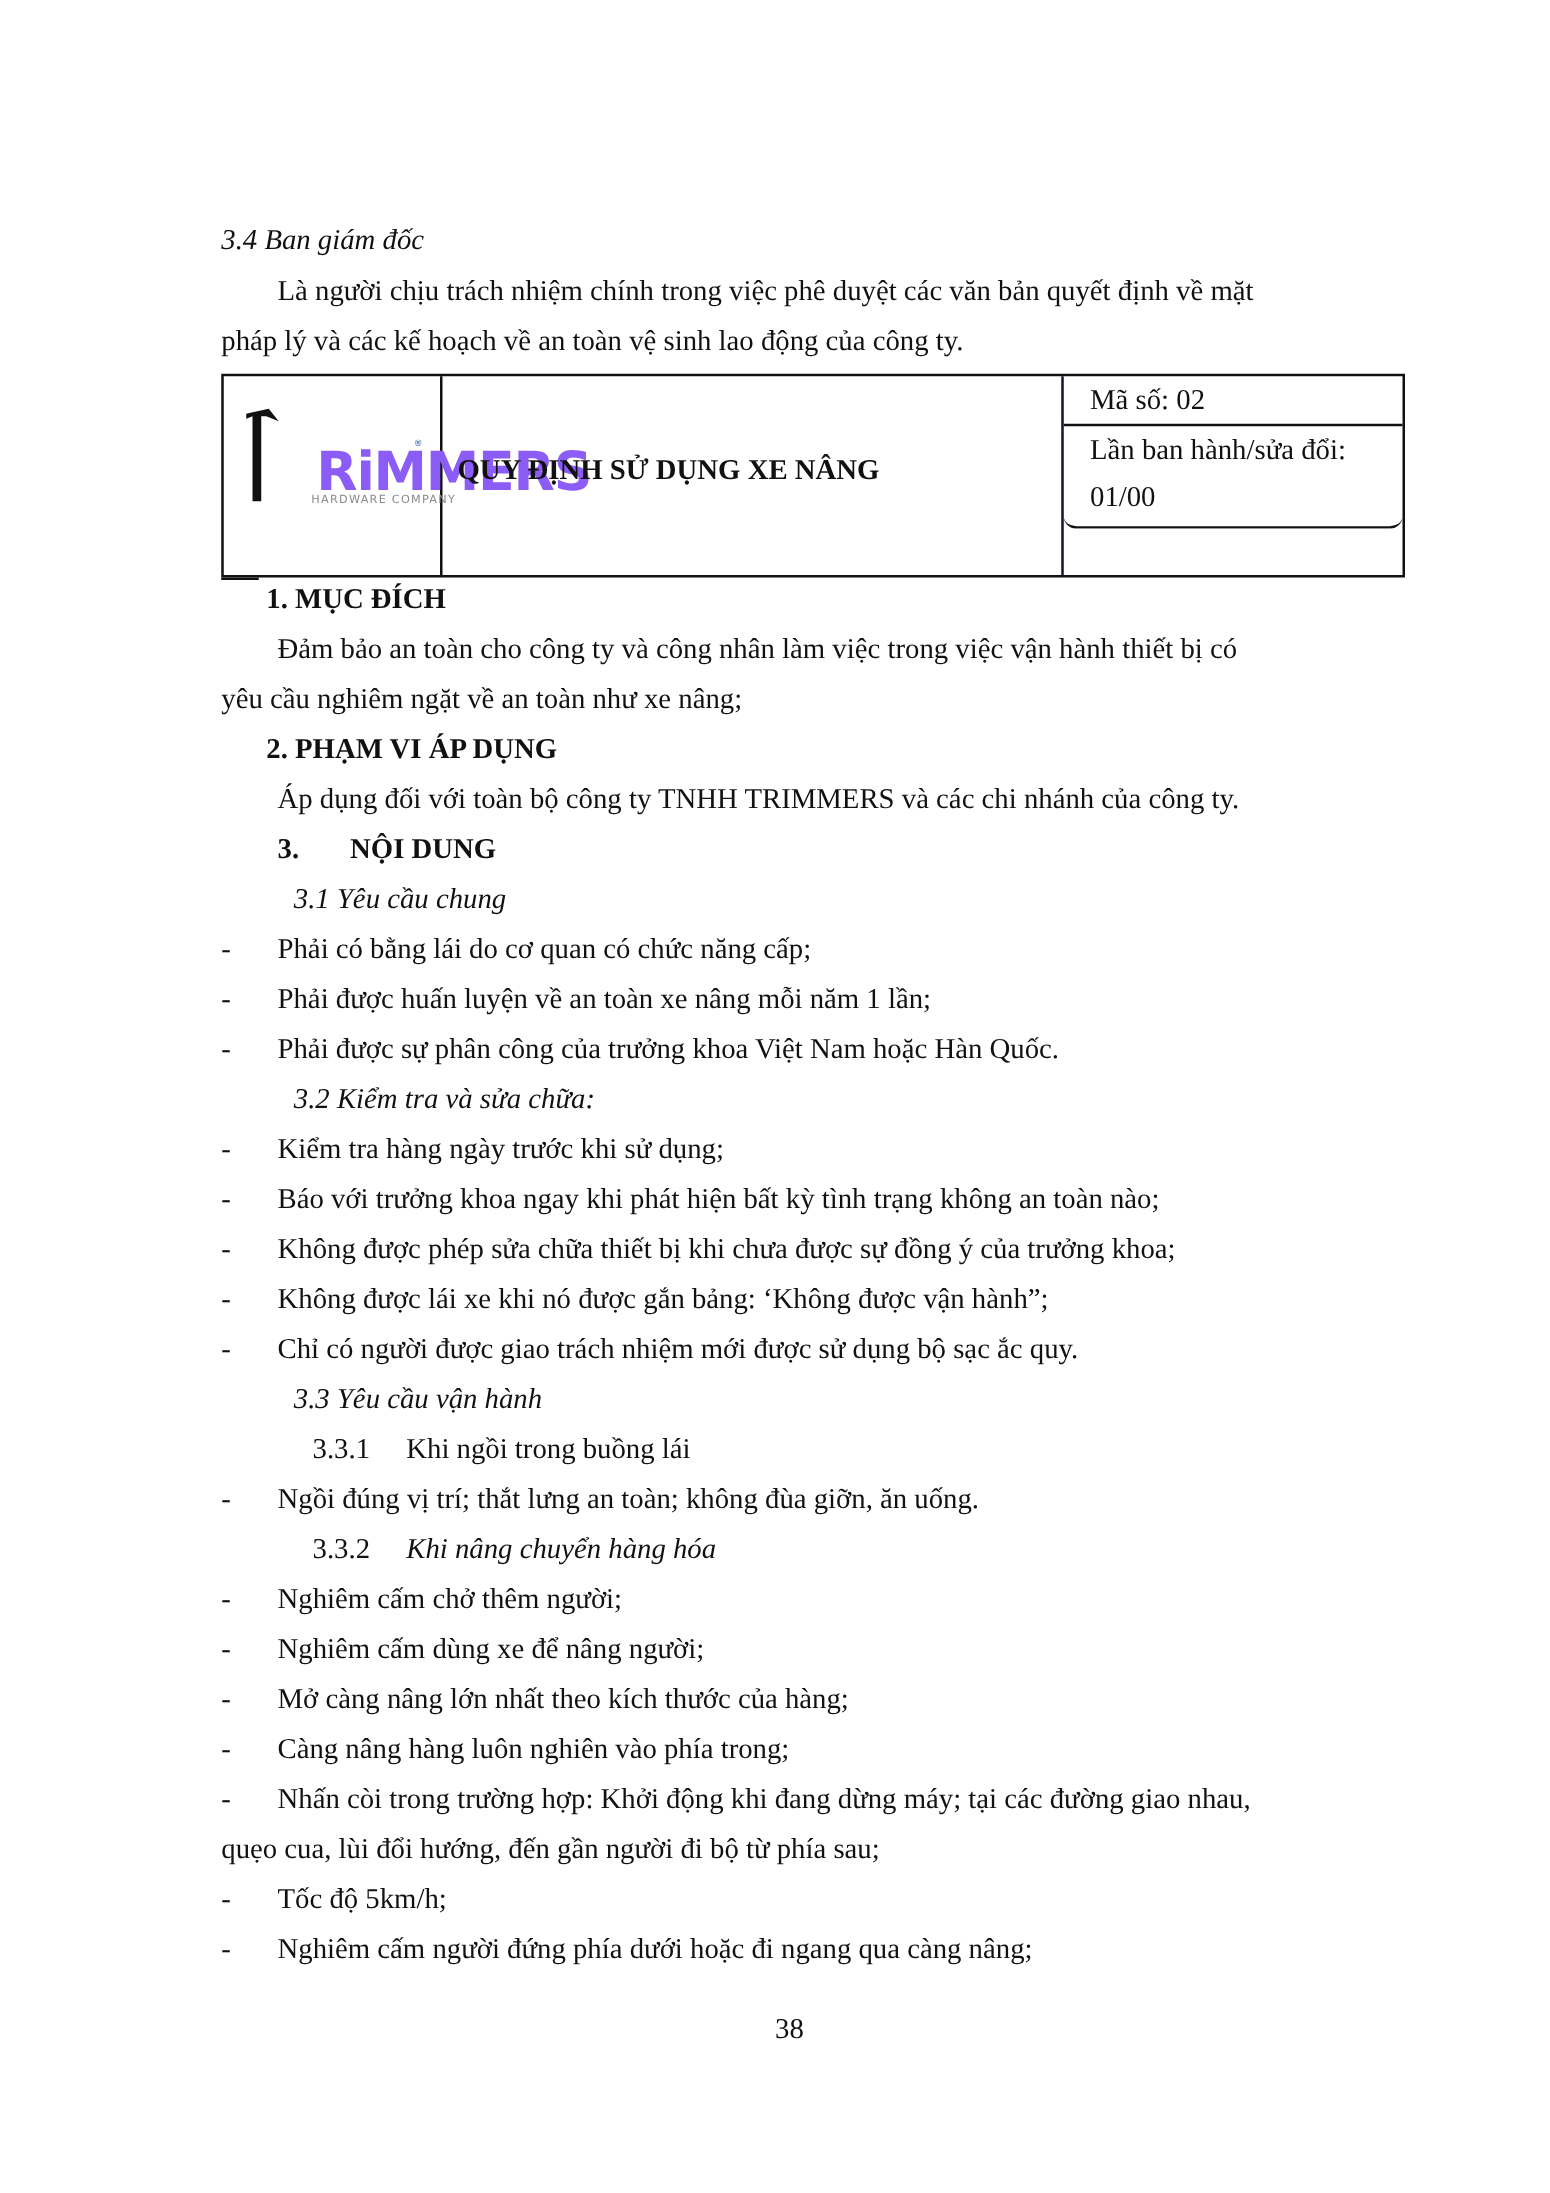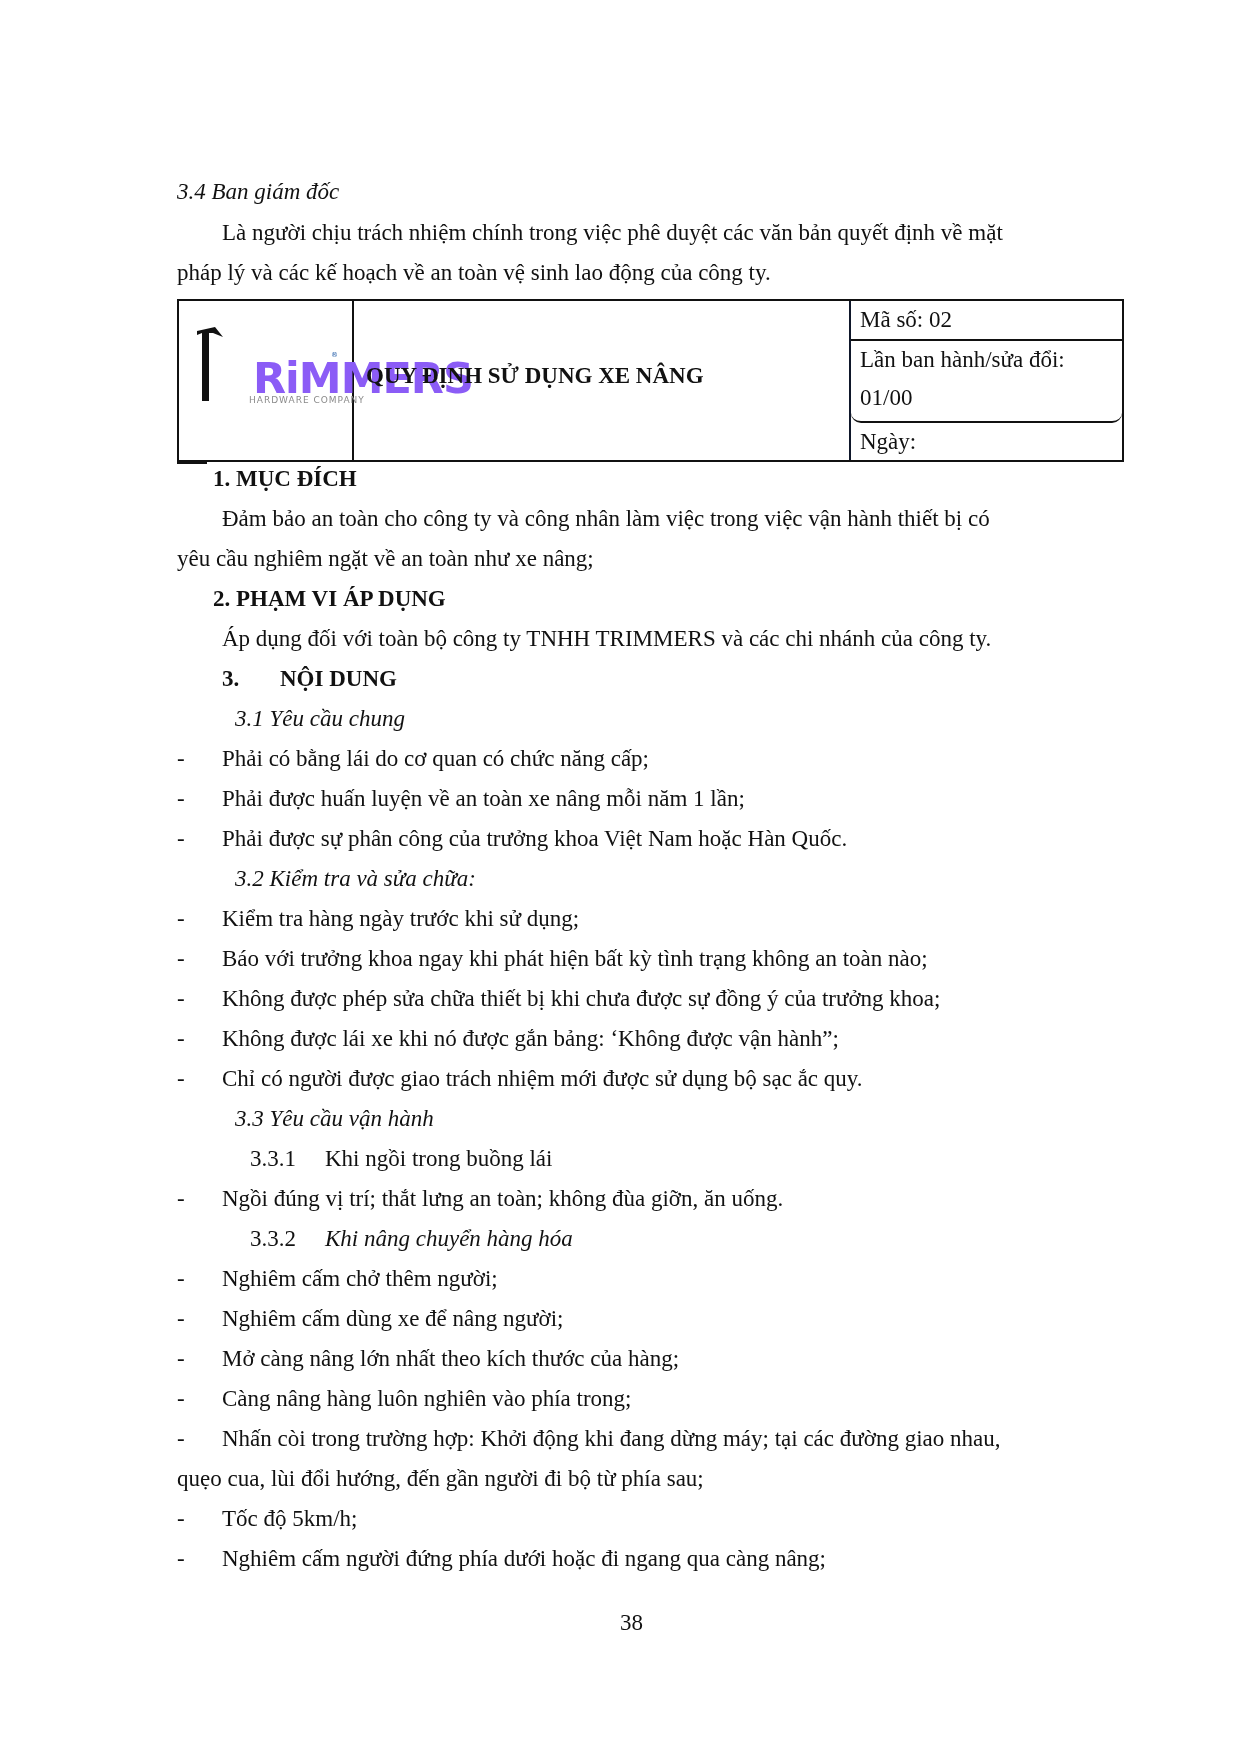--- a/index.html
+++ b/index.html
@@ -24,21 +24,21 @@
     border-right: 2px solid #111; box-sizing: border-box;
   }
   .hdr-cell-title {
     position: absolute; left: 175px; top: 0; width: 497px; height: 100%;
     border-right: 2px solid #0f172a; box-sizing: border-box;
   }
   .hdr-title-text {
     position: absolute; left: 12px; top: 62px; font-weight: bold; font-size: 23px; white-space: nowrap;
   }
   .hdr-cell-meta { position: absolute; left: 672px; top: 0; right: 0; height: 100%; }
-  .meta-row { position: absolute; left: 0; right: 0; box-sizing: border-box; padding-left: 9px; }
+  .meta-row { position: absolute; left: 0; right: 0; box-sizing: border-box; padding-left: 21px; }
   .meta-row.r1 { top: 0; height: 40px; border-bottom: 2px solid #111; }
   .meta-row.r2 { top: 40px; height: 82px; border-bottom: 2px solid #111; border-radius: 10px; }
   .meta-row.r3 { top: 122px; height: 39px; }
   .meta-row span { display: block; line-height: 38px; white-space: nowrap; }
 
   
   .logo { position: absolute; left: 16px; top: 22px; width: 145px; height: 100px; }
   .logo-word {
     position: absolute; left: 22px; top: 30px; font-family: "DejaVu Sans", sans-serif;
     font-weight: bold; font-size: 43px; color: #8b5cf6; letter-spacing: -1px; margin-left: 36px;
@@ -74,23 +74,20 @@
   <div class="hdr-cell-title">
     <span class="hdr-title-text">QUY ĐỊNH SỬ DỤNG XE NÂNG</span>
   </div>
   <div class="hdr-cell-meta">
     <div class="meta-row r1">
       <span>Mã số: 02</span>
     </div>
     <div class="meta-row r2">
       <span>Lần ban hành/sửa đổi:</span>
       <span>01/00</span>
-    </div>
-    <div class="meta-row r3">
-      <span>Ngày:</span>
     </div>
   </div>
 </div>
 <div class="under-table"></div>
 
 <div class="line bold" style="left:213px; top:464px;">1.  MỤC ĐÍCH</div>
 <div class="line" style="left:222px; top:504px;">Đảm bảo an toàn cho công ty và công nhân làm việc trong việc vận hành thiết bị có</div>
 <div class="line" style="left:177px; top:544px;">yêu cầu nghiêm ngặt về an toàn như xe nâng;</div>
 
 <div class="line bold" style="left:213px; top:584px;">2.  PHẠM VI ÁP DỤNG</div>

